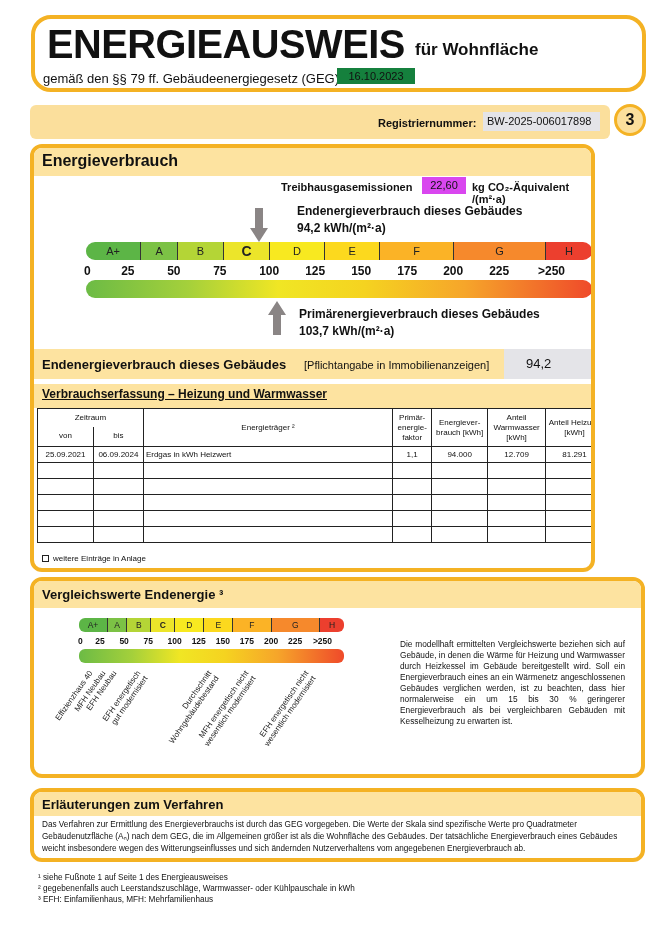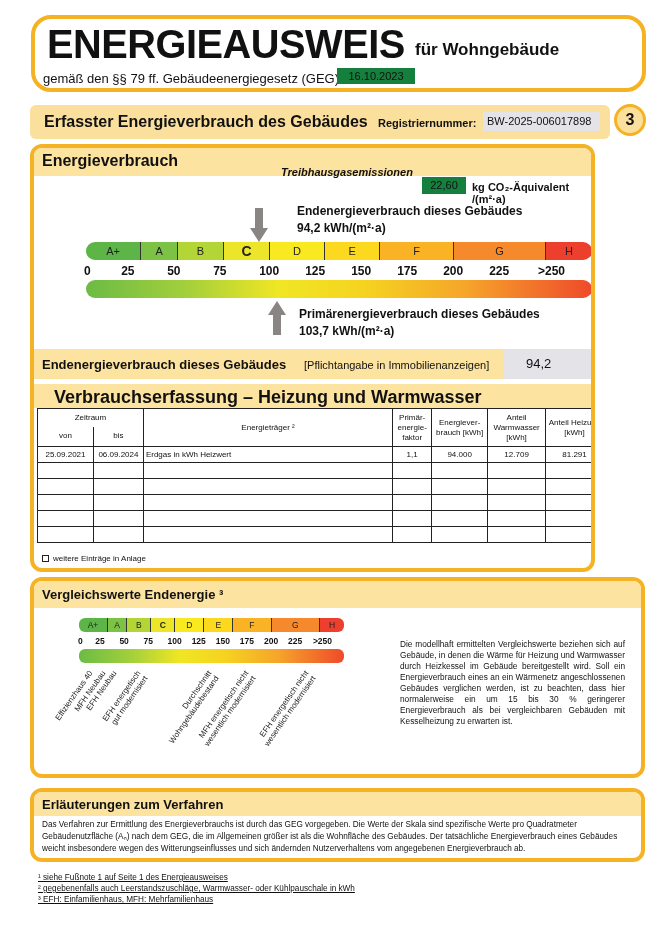--- a/index.html
+++ b/index.html
@@ -17,37 +17,37 @@
   #erf { left: 30px; top: 105px; width: 580px; height: 34px; background: #fbdf9c; border-radius: 6px; }
   #erf-title { left: 14px; top: 8px; font-size: 16px; font-weight: bold; }
   #erf-reg-label { left: 348px; top: 12px; font-size: 11px; font-weight: bold; }
   #erf-reg { left: 453px; top: 7px; width: 117px; height: 19px; background: #e4e4e8; font-size: 11px; line-height: 19px; padding-left: 4px; }
   #page-num { left: 614px; top: 104px; width: 32px; height: 32px; border: 3px solid #f4b224; border-radius: 50%; background: #fbdf9c; font-weight: bold; font-size: 16px; text-align: center; line-height: 26px; }
 
   
   #main { left: 30px; top: 144px; width: 565px; height: 428px; border: 4px solid #f4b224; border-radius: 12px; overflow: hidden; }
   .sechead { position: absolute; left: 0; width: 100%; background: #fde3a0; font-weight: bold; }
   #ev-head { top: 0; height: 28px; font-size: 16px; padding: 4px 8px; }
-  #co2-label { left: 247px; top: 18px; font-size: 11px; font-weight: bold; font-style: italic; }
-  #co2-val { left: 388px; top: 29px; width: 44px; height: 17px; background: #15803d; font-size: 11px; text-align: center; line-height: 17px; }
+  #co2-label { left: 247px; top: 33px; font-size: 11px; font-weight: bold; }
+  #co2-val { left: 388px; top: 29px; width: 44px; height: 17px; background: #d946ef; font-size: 11px; text-align: center; line-height: 17px; }
   #co2-unit { left: 438px; top: 33px; font-size: 11px; font-weight: bold; }
   .arrow { position: absolute; width: 18px; height: 34px; }
   #end-txt { left: 263px; top: 55px; font-size: 12px; font-weight: bold; line-height: 17px; }
   #prim-txt { left: 265px; top: 158px; font-size: 12px; font-weight: bold; line-height: 17px; }
   #scale { left: 52px; top: 94px; width: 506px; height: 18px; border-radius: 9px; overflow: hidden; }
   #scale-nums { left: 50px; top: 116px; width: 520px; height: 14px; font-size: 12px; font-weight: bold; }
   #grad { left: 52px; top: 132px; width: 506px; height: 18px; border-radius: 9px; background: linear-gradient(90deg, #6cbb45 0%, #a4d03b 20%, #f0e624 38%, #f5d320 55%, #f6a52a 75%, #ef4a2a 100%); }
 
   #pflicht { top: 201px; height: 30px; background: #fde3a0; }
   #pflicht-title { left: 8px; top: 8px; font-size: 13px; font-weight: bold; }
   #pflicht-note { left: 270px; top: 10px; font-size: 11px; font-weight: normal; }
   #pflicht-valbox { left: 470px; top: 0; width: 107px; height: 30px; background: #e4e4e8; }
   #pflicht-val { left: 492px; top: 7px; font-size: 13px; font-weight: normal; }
   #pflicht-unit { left: 558px; top: 10px; font-size: 11px; font-weight: bold; }
-  #vb-head { top: 236px; height: 24px; font-size: 18px; padding: 3px 20px; }
+  #vb-head { top: 236px; height: 24px; font-size: 12px; padding: 3px 8px; text-decoration: underline; }
 
   table { position: absolute; left: 3px; top: 260px; width: 604px; border-collapse: collapse; font-size: 8px; }
   td, th { border: 1px solid #222; font-weight: normal; text-align: center; height: 16px; }
   th { vertical-align: middle; padding: 2px 1px; line-height: 10px; }
   #more { left: 8px; top: 406px; font-size: 8px; }
   .cb { display: inline-block; width: 7px; height: 7px; border: 1px solid #222; margin-right: 4px; vertical-align: -1px; }
 
   
   #vg { left: 30px; top: 577px; width: 615px; height: 201px; border: 4px solid #f4b224; border-radius: 12px; overflow: hidden; }
   #vg-head { top: 0; height: 27px; font-size: 13px; padding: 6px 8px; }
@@ -55,36 +55,35 @@
   #vg-nums { left: 44px; top: 55px; width: 275px; font-size: 8.5px; font-weight: bold; height: 12px; }
   #vg-grad { left: 45px; top: 68px; width: 265px; height: 14px; border-radius: 6px; background: linear-gradient(90deg, #6cbb45 0%, #a4d03b 20%, #f0e624 38%, #f5d320 55%, #f6a52a 75%, #ef4a2a 100%); }
   .rot { position: absolute; font-size: 8px; transform-origin: right top; transform: rotate(-55deg); white-space: nowrap; text-align: right; line-height: 9px; color: #222; }
   #vg-text { left: 366px; top: 58px; width: 225px; font-size: 8.3px; line-height: 11px; text-align: justify; }
 
   
   #er { left: 30px; top: 788px; width: 615px; height: 74px; border: 4px solid #f4b224; border-radius: 12px; overflow: hidden; }
   #er-head { top: 0; height: 24px; font-size: 13px; padding: 5px 8px; }
   #er-text { left: 8px; top: 27px; width: 595px; font-size: 8.2px; line-height: 12px; }
 
-  #fn { left: 38px; top: 872px; font-size: 8.2px; line-height: 11px; text-decoration: underline; }
+  #fn { left: 38px; top: 872px; font-size: 8.2px; line-height: 11px; }
   .seg { position: absolute; top: 0; height: 100%; border-right: 1px solid #333; text-align: center; color: #222; }
   .num { position: absolute; top: 0; }
 </style>
 </head>
 <body>
 
 <div id="hdr" class="abs">
   <div id="hdr-title" class="abs">ENERGIEAUSWEIS</div>
-  <div id="hdr-sub" class="abs">für Wohngebäude</div>
+  <div id="hdr-sub" class="abs">für Wohnfläche</div>
   <div id="hdr-law" class="abs">gemäß den §§ 79 ff. Gebäudeenergiegesetz (GEG) vom ¹</div>
   <div id="hdr-date" class="abs">16.10.2023</div>
 </div>
 
 <div id="erf" class="abs">
-  <div id="erf-title" class="abs">Erfasster Energieverbrauch des Gebäudes</div>
   <div id="erf-reg-label" class="abs">Registriernummer:</div>
   <div id="erf-reg" class="abs">BW-2025-006017898</div>
 </div>
 <div id="page-num" class="abs">3</div>
 
 <div id="main" class="abs">
   <div id="ev-head" class="sechead">Energieverbrauch</div>
   <div id="co2-label" class="abs">Treibhausgasemissionen</div>
   <div id="co2-val" class="abs">22,60</div>
   <div id="co2-unit" class="abs">kg CO₂-Äquivalent /(m²·a)</div>

